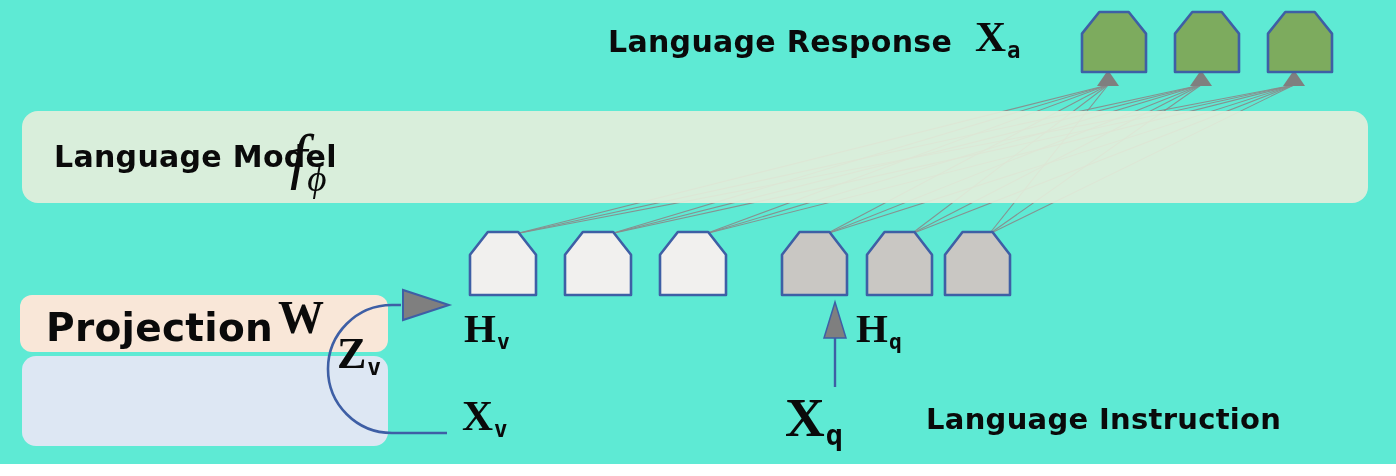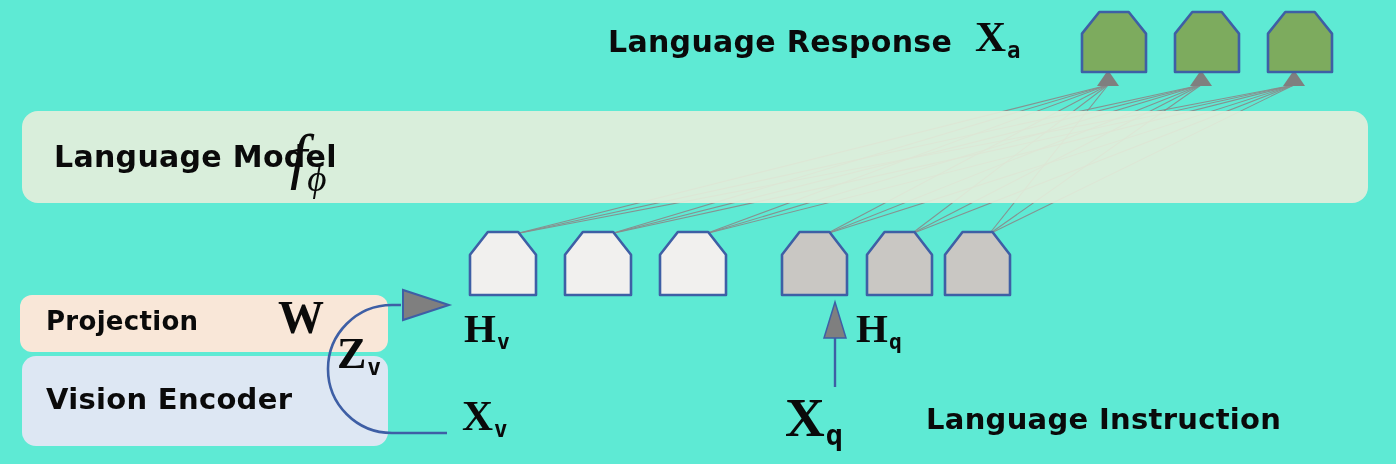--- a/index.html
+++ b/index.html
@@ -74,25 +74,24 @@
     </svg>
 
   <div class="label sans" style="left:608px;top:25px;font-size:30px;">Language Response</div>
 
   <div class="label math" style="left:975px;top:13px;font-size:43px;"><span>X</span><sub>a</sub></div>
 
   <div class="label sans" style="left:54px;top:140px;font-size:30px;">Language Model</div>
 
   <div class="label mathit" style="left:290px;top:122px;font-size:62px;"><span>f</span><sub>ϕ</sub></div>
 
-  <div class="label sans" style="left:46px;top:307px;font-size:26px;">Projection</div>
+  <div class="label sans" style="left:46px;top:307px;font-size:39px;">Projection</div>
 
   <div class="label math" style="left:278px;top:293px;font-size:46px;"><span>W</span></div>
 
-  <div class="label sans" style="left:46px;top:384px;font-size:29px;">Vision Encoder</div>
 
   <div class="label math" style="left:337px;top:330px;font-size:44px;"><span>Z</span><sub>v</sub></div>
 
   <div class="label math" style="left:464px;top:306px;font-size:41px;"><span>H</span><sub>v</sub></div>
 
   <div class="label math" style="left:462px;top:392px;font-size:43px;"><span>X</span><sub>v</sub></div>
 
 
   <div class="label math" style="left:856px;top:306px;font-size:41px;"><span>H</span><sub>q</sub></div>
 

